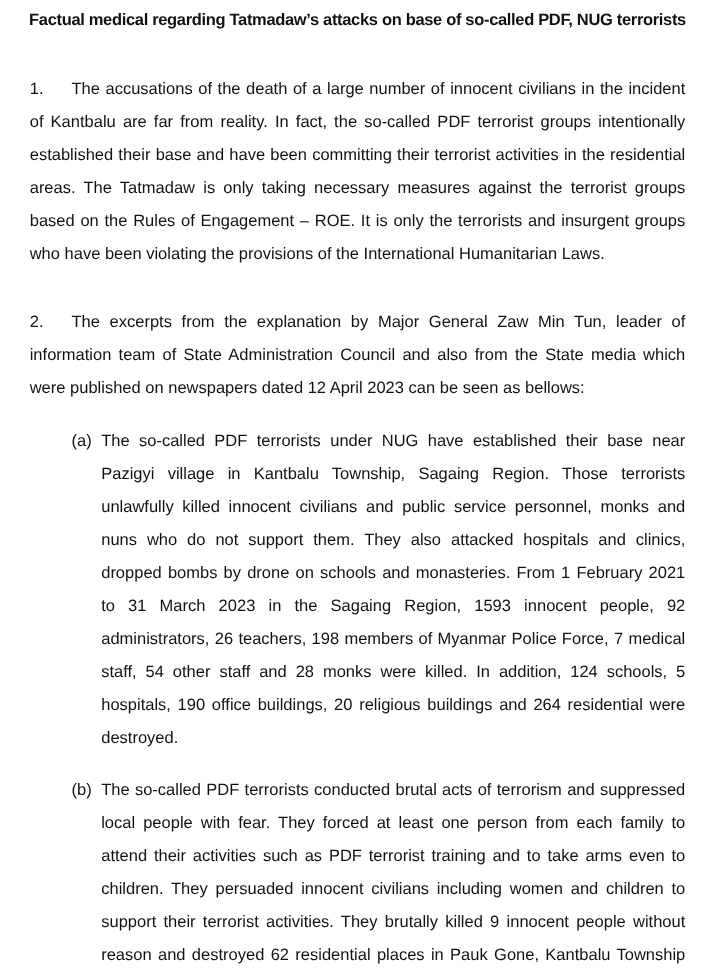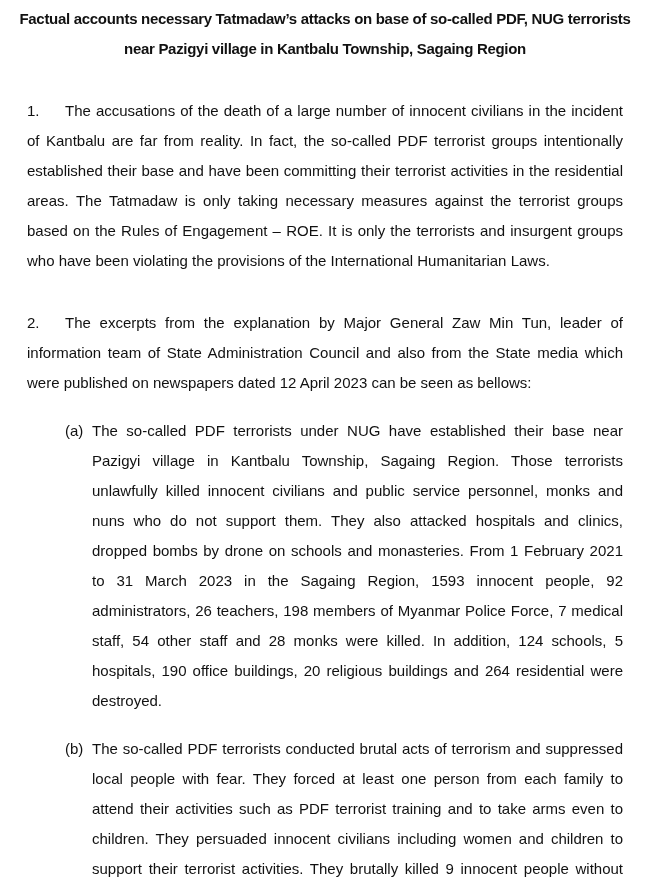--- a/index.html
+++ b/index.html
@@ -51,22 +51,21 @@
     left: 0;
     top: 0;
   }
 </style>
 </head>
 <body style="color: rgb(17, 17, 17); background: rgb(255, 255, 255);">
 
 <div class="page">
 
   <div class="title">
-    <span class="title-line">Factual accounts necessary Tatmadaw’s attacks on base of so-called PDF, NUG terrorists</span>
-    <span class="title-line">near Pazigyi village in Kantbalu Township, Sagaing Region</span>
+    <span class="title-line">Factual medical regarding Tatmadaw’s attacks on base of so-called PDF, NUG terrorists</span>
   </div>
 
   <p class="para"><span class="pnum">1.</span><span>The accusations of the death of a large number of innocent civilians in the incident of Kantbalu are far from reality. In fact, the so-called PDF terrorist groups intentionally established their base and have been committing their terrorist activities in the residential areas. The Tatmadaw is only taking necessary measures against the terrorist groups based on the Rules of Engagement – ROE. It is only the terrorists and insurgent groups who have been violating the provisions of the International Humanitarian Laws.</span></p>
 
   <p class="para"><span class="pnum">2.</span><span>The excerpts from the explanation by Major General Zaw Min Tun, leader of information team of State Administration Council and also from the State media which were published on newspapers dated 12 April 2023 can be seen as bellows:</span></p>
 
   <div class="list-item">
     <span class="li-label">(a)</span><span>The so-called PDF terrorists under NUG have established their base near Pazigyi village in Kantbalu Township, Sagaing Region. Those terrorists unlawfully killed innocent civilians and public service personnel, monks and nuns who do not support them. They also attacked hospitals and clinics, dropped bombs by drone on schools and monasteries. From 1 February 2021 to 31 March 2023 in the Sagaing Region, 1593 innocent people, 92 administrators, 26 teachers, 198 members of Myanmar Police Force, 7 medical staff, 54 other staff and 28 monks were killed. In addition, 124 schools, 5 hospitals, 190 office buildings, 20 religious buildings and 264 residential were destroyed.</span>
   </div>
 

